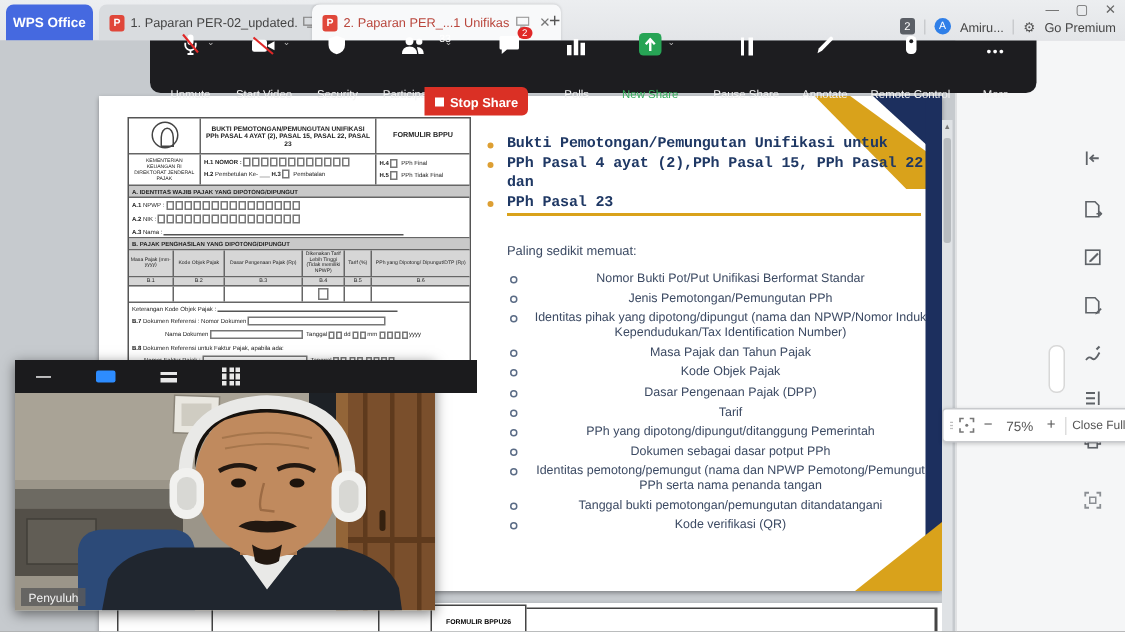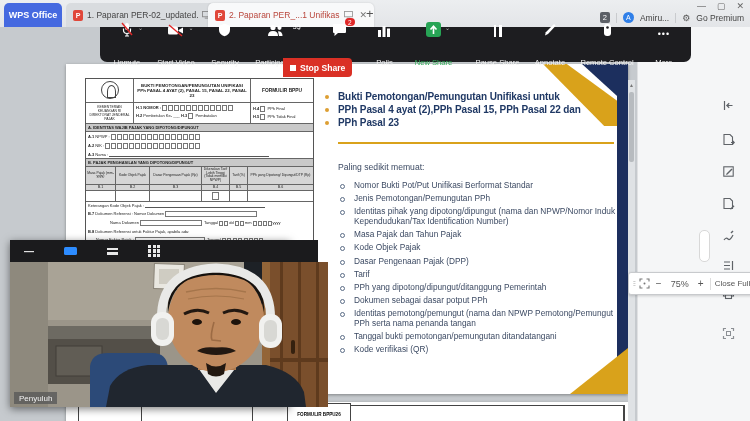--- a/index.html
+++ b/index.html
@@ -33,25 +33,25 @@
   .page2{top:375px;height:60px;}
 
   
   .navy-stripe{position:absolute;right:0;top:0;width:11px;height:329px;background:#1c2f5e;}
   .gold-tri{position:absolute;right:0;bottom:0;width:58px;height:46px;background:#d9a21b;clip-path:polygon(100% 0,100% 100%,0 100%);}
   .corner-navy{position:absolute;right:0;top:0;width:50px;height:42px;background:#1c2f5e;clip-path:polygon(8% 0,100% 0,100% 100%);}
   .corner-gold{position:absolute;right:0;top:0;width:85px;height:62px;background:#d9a21b;clip-path:polygon(0 0,28% 0,100% 72%,100% 100%,72% 100%);}
 
   
   .s-title{position:absolute;left:272px;top:26px;width:280px;color:#1f3864;font-weight:bold;font-size:10px;line-height:13px;letter-spacing:-.1px;}
-  .s-title .tl{position:relative;padding-left:0;}
+  .s-title .tl{position:relative;padding-left:0;font-family:Liberation Mono, monospace;}
   .t-dot{position:absolute;left:-13px;top:4.5px;width:4px;height:4px;border-radius:50%;background:#dd9f33;}
   .gold-rule{position:absolute;left:272px;top:78px;width:276px;height:2px;background:#d9a21b;}
   .s-intro{position:absolute;left:272px;top:98px;font-size:8.6px;color:#3c4a63;}
-  .s-bullets{position:absolute;left:272px;top:117px;width:282px;margin:0;padding:0;list-style:none;font-size:8.3px;color:#3c4a63;}
+  .s-bullets{position:absolute;left:272px;top:117px;width:282px;margin:0;padding:0;list-style:none;font-size:8.3px;color:#3c4a63;text-align:center;}
   .s-bullets li{position:relative;padding-left:16px;margin-bottom:3.4px;line-height:1.18;}
   .s-bullets li:before{content:"";position:absolute;left:2px;top:3px;width:3px;height:3px;border:1px solid #5a6b85;border-radius:50%;}
   .s-bullets li.bold{font-weight:normal;}
 
   
   .taxform{position:absolute;left:19px;top:14px;width:227px;border:1px solid #555;font-size:4px;color:#222;background:#fff;}
   .taxform *{box-sizing:border-box;}
   .frow{display:flex;border-bottom:1px solid #666;}
   .fcell{border-right:1px solid #666;padding:1px 2px;}
   .fcell:last-child{border-right:none;}
@@ -125,21 +125,21 @@
 
   
   .video{position:absolute;left:10px;top:240px;width:280px;height:167px;z-index:60;box-shadow:0 2px 8px rgba(0,0,0,.5);}
   .vhead{position:absolute;left:0;top:0;width:280px;height:22px;background:#1b1b1d;display:flex;align-items:center;gap:30px;padding:0 14px;}
   .vh-min{color:#e8e8e8;font-size:10px;font-weight:bold;}
   .vh-blue{width:13px;height:8px;background:#2d8cff;border-radius:1.5px;}
   .vh-bars{display:flex;flex-direction:column;gap:2px;}
   .vh-bars i{display:block;width:11px;height:2.5px;background:#e8e8e8;}
   .vh-grid{display:grid;grid-template-columns:repeat(3,3.2px);grid-gap:1.4px;}
   .vh-grid i{display:block;width:3.2px;height:3.2px;background:#e8e8e8;}
-  .vbody{position:absolute;left:0;top:22px;width:280px;height:145px;overflow:hidden;background:#8e897d;padding-left:38px;}
+  .vbody{position:absolute;left:0;top:22px;width:280px;height:145px;overflow:hidden;background:#8e897d;}
   .vname{position:absolute;left:4px;bottom:3px;background:rgba(90,90,90,.82);color:#f2f2f2;font-size:8px;padding:1.5px 5px;}
 
   .zt-svg{display:block;}
 </style>
 </head>
 <body>
 
 <div class="screen">
 
   <div class="titlebar">

